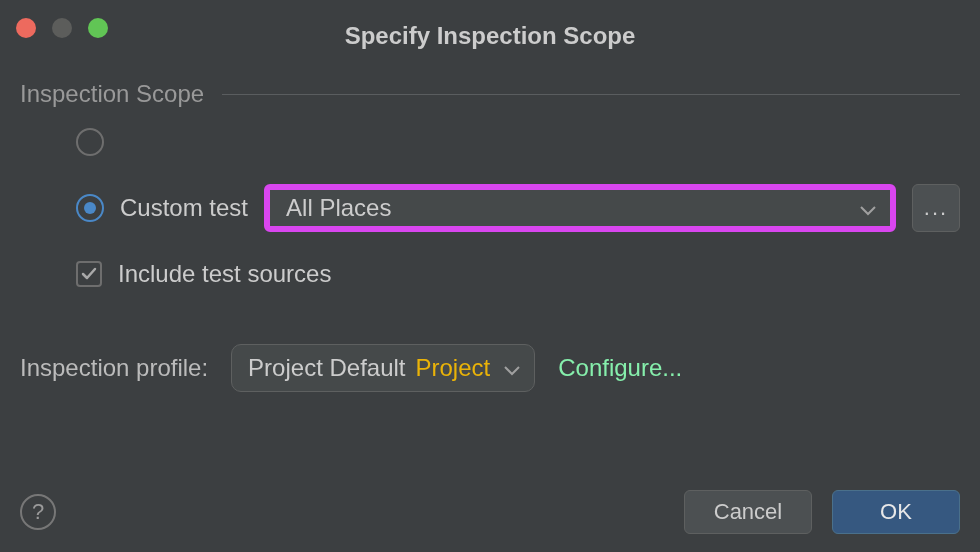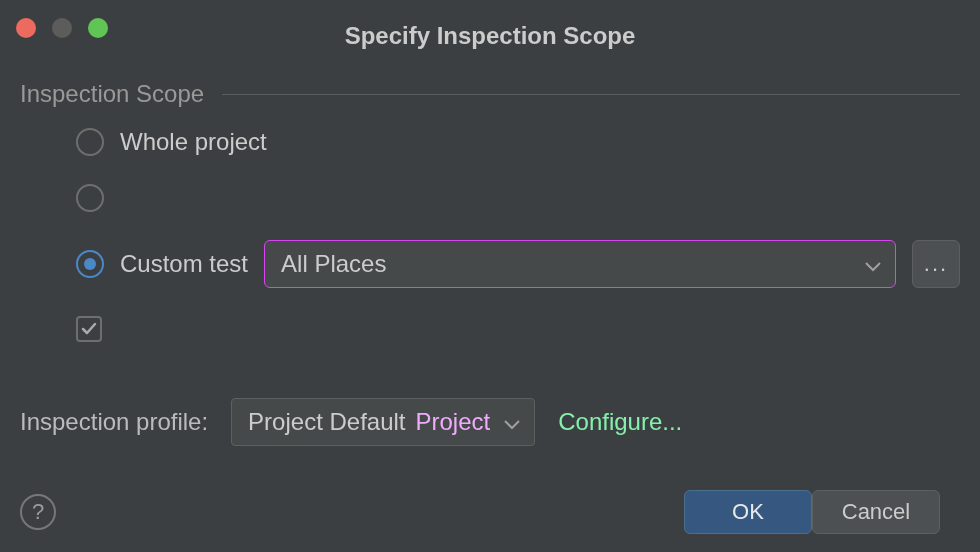--- a/index.html
+++ b/index.html
@@ -96,21 +96,21 @@
     }
     .scope-row {
       display: flex;
       align-items: center;
       gap: 16px;
     }
     .combo {
       flex: 1;
       height: 48px;
       background: #45494a;
-      border: 1px solid #d946ef;
+      border: 6px solid #d946ef;
       border-radius: 6px;
       display: flex;
       align-items: center;
       padding: 0 16px;
       color: #cccccc;
       font-size: 24px;
       position: relative;
     }
     .combo .chev {
       position: absolute;
@@ -157,30 +157,30 @@
       margin-top: 56px;
     }
     .profile-label {
       font-size: 24px;
       color: #bbbbbb;
     }
     .profile-combo {
       height: 48px;
       background: #45494a;
       border: 1px solid #5e6060;
-      border-radius: 4px;
+      border-radius: 10px;
       display: flex;
       align-items: center;
       padding: 0 44px 0 16px;
       font-size: 24px;
       position: relative;
       gap: 10px;
     }
     .profile-combo .val { color: #cccccc; }
-    .profile-combo .hint { color: #f0abfc; }
+    .profile-combo .hint { color: #eab308; }
     .profile-combo .chev {
       position: absolute;
       right: 14px;
       top: 50%;
       transform: translateY(-50%);
     }
     .configure-link {
       font-size: 24px;
       color: #86efac;
     }
@@ -239,24 +239,20 @@
 </div>
 
 <div class="content">
   <div class="section-header">
     <div class="section-title">Inspection Scope</div>
     <div class="section-line"></div>
   </div>
 
   <div class="radio-group">
 
-    <div class="radio-row">
-      <div class="radio"></div>
-      <div class="radio-label">Whole project</div>
-    </div>
 
     <div class="radio-row">
       <div class="radio"></div>
     </div>
 
     <div class="scope-row">
       <div class="radio selected"></div>
       <div class="radio-label">Custom test</div>
       <div class="combo">
         <span>All Places</span>
@@ -272,20 +268,21 @@
     </div>
 
   </div>
 
   <div class="checkbox-row">
     <div class="checkbox checked">
       <svg width="18" height="18" viewBox="0 0 18 18">
         <path d="M3 9 L7 13 L15 4" stroke="#a9a9a9" stroke-width="2.5" fill="none" stroke-linecap="round" stroke-linejoin="round"></path>
       </svg>
     </div>
+    <div class="radio-label">Include test sources</div>
   </div>
 
 </div>
 
 <div class="profile-row">
   <div class="profile-label">Inspection profile:</div>
   <div class="profile-combo">
     <span class="val">Project Default</span>
     <span class="hint">Project</span>
     <span class="chev">
@@ -295,19 +292,19 @@
     </span>
   </div>
   <div class="configure-link">Configure...</div>
 </div>
 
 <div class="footer">
   <div class="help-btn">
     <span>?</span>
   </div>
   <div class="footer-spacer"></div>
+  <div class="btn btn-cancel">
+    <span>Cancel</span>
+  </div>
   <div class="btn btn-ok">
     <span>OK</span>
   </div>
-  <div class="btn btn-cancel">
-    <span>Cancel</span>
-  </div>
 </div>
 
 </body></html>

